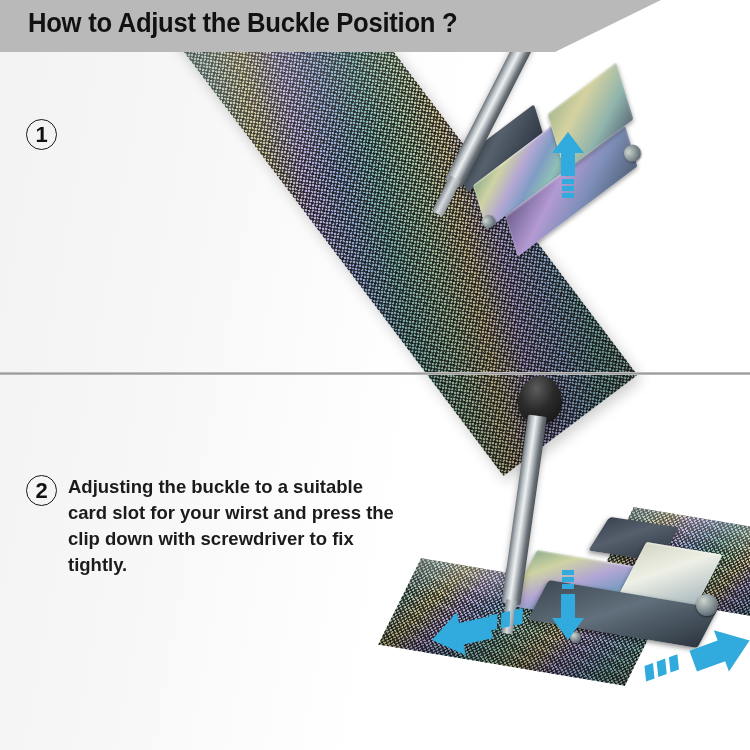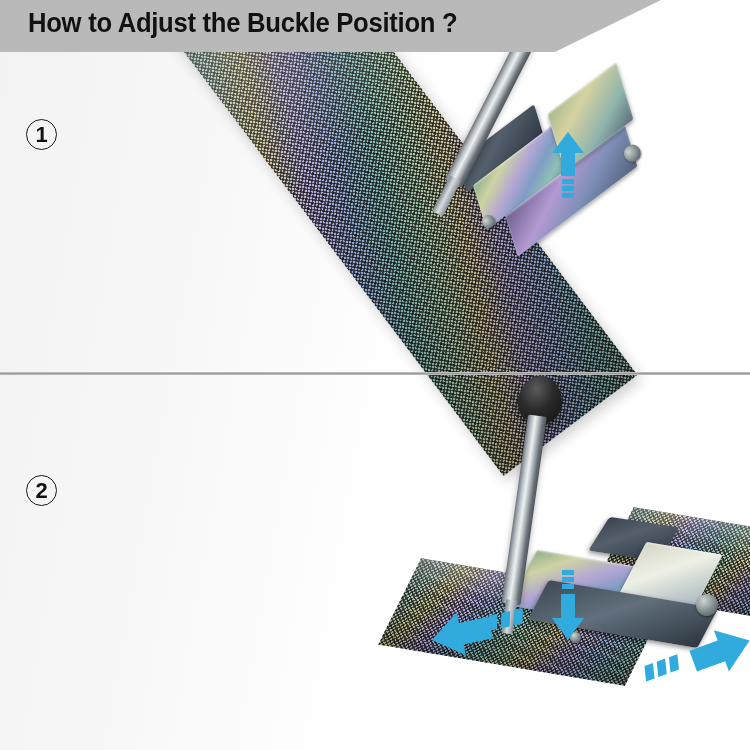--- a/index.html
+++ b/index.html
@@ -268,15 +268,16 @@
 
   <div class="title-banner"></div>
   <div class="title-text">How to Adjust the Buckle Position ?</div>
 
   <div class="step" id="step-1">
     <div class="step-num">1</div>
   </div>
 
   <div class="step" id="step-2">
     <div class="step-num">2</div>
+    <div class="step-body">Adjusting the buckle to a suitable card slot for your wirst and press the clip down with screwdriver to fix tightly.</div>
   </div>
 
 </div>
 
 </body></html>

